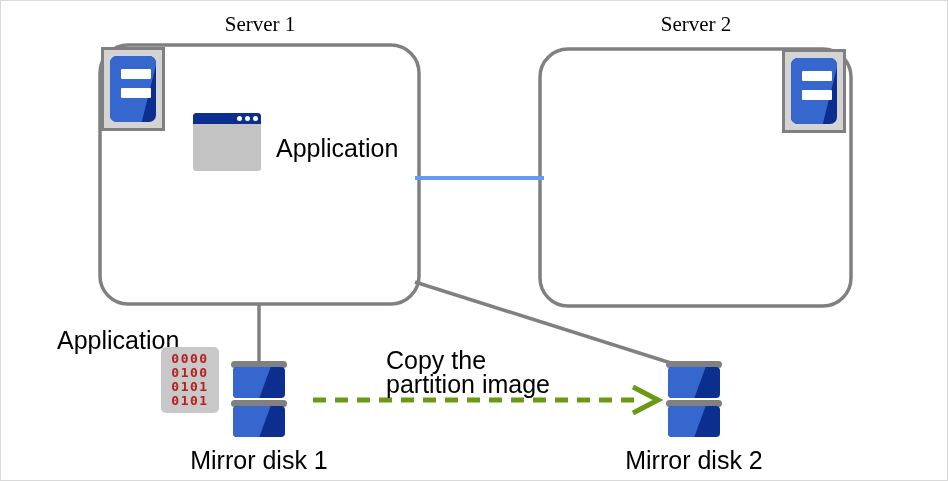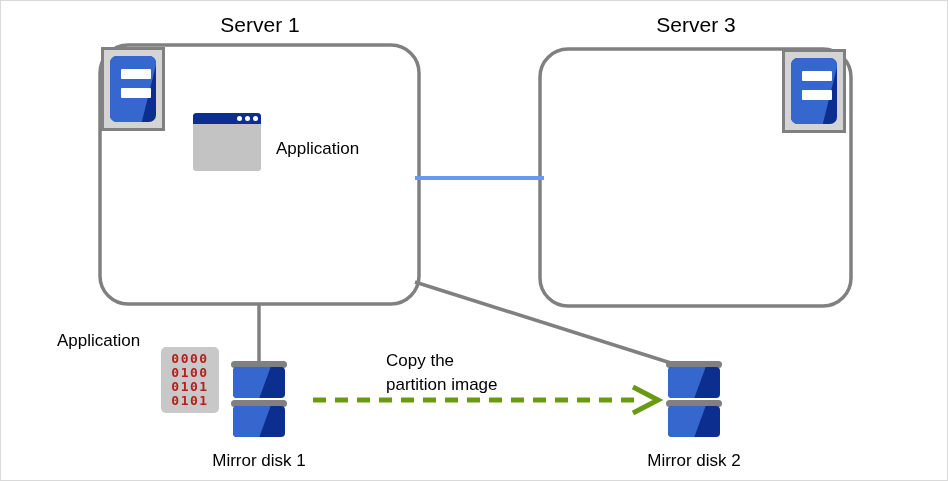--- a/index.html
+++ b/index.html
@@ -20,25 +20,25 @@
   #svg-layer {
     position: absolute;
     left: 0; top: 0;
     width: 948px;
     height: 481px;
   }
   .lbl {
     position: absolute;
     color: #000000;
     font-family: "Liberation Sans", sans-serif;
-    font-size: 17px;
+    font-size: 25px;
     line-height: 25px;
     white-space: pre;
   }
-  .lbl-title { font-size: 21px; }
+  .lbl-title { font-size: 21px; font-family: Liberation Serif, serif; }
   .lbl-center { text-align: center; }
 
   
   .server-icon {
     position: absolute;
     background: #d4d4d4;
     border: 3px solid #808080;
     box-sizing: border-box;
   }
   .server-icon .body {
@@ -157,21 +157,21 @@
     <line x1="414" y1="281" x2="673" y2="363" stroke="#808080" stroke-width="3.5"></line>
 
     <g>
       <line x1="312" y1="399" x2="637" y2="399" stroke="#6a9a13" stroke-width="5" stroke-dasharray="13 9" stroke-linecap="butt"></line>
       <path d="M 632 386 L 657 399 L 632 412" fill="none" stroke="#6a9a13" stroke-width="5" stroke-linejoin="miter" stroke-linecap="butt"></path>
     </g>
   </svg>
 
   <div class="lbl lbl-title lbl-center" style="left:179px; top:11px; width:160px;">Server 1</div>
 
-  <div class="lbl lbl-title lbl-center" style="left:615px; top:11px; width:160px;">Server 3</div>
+  <div class="lbl lbl-title lbl-center" style="left:615px; top:11px; width:160px;">Server 2</div>
 
   <div class="server-icon" style="left:100px; top:46px; width:64px; height:84px;">
     <div class="body">
       <div class="gloss"></div>
       <div class="bar b1"></div>
       <div class="bar b2"></div>
     </div>
   </div>
 
   <div class="server-icon" style="left:781px; top:48px; width:64px; height:84px;">

